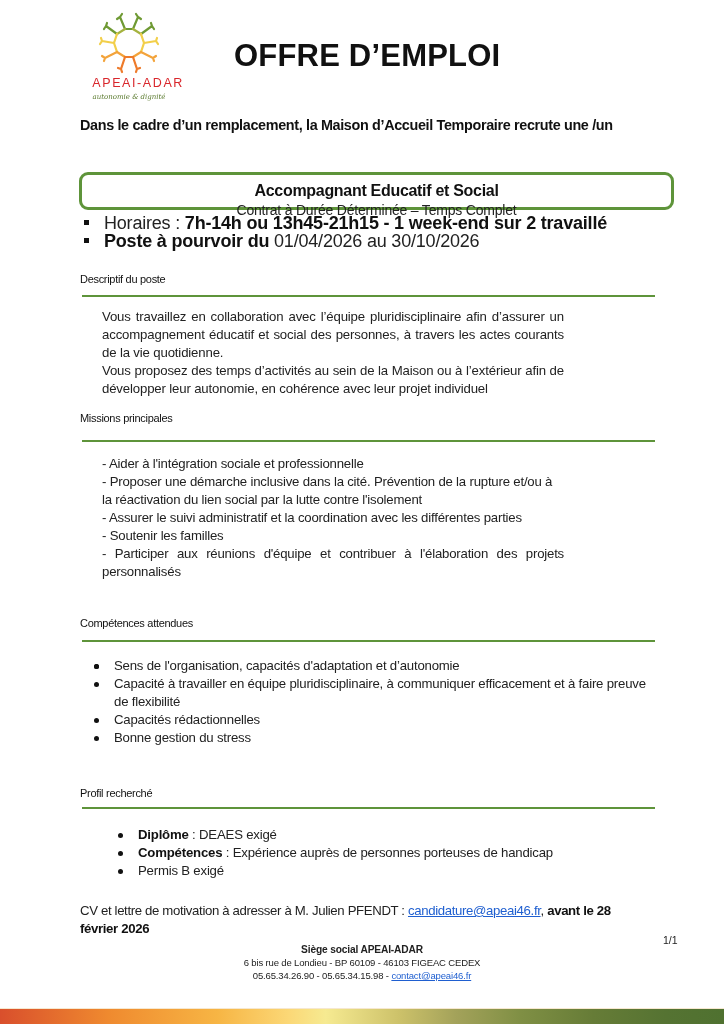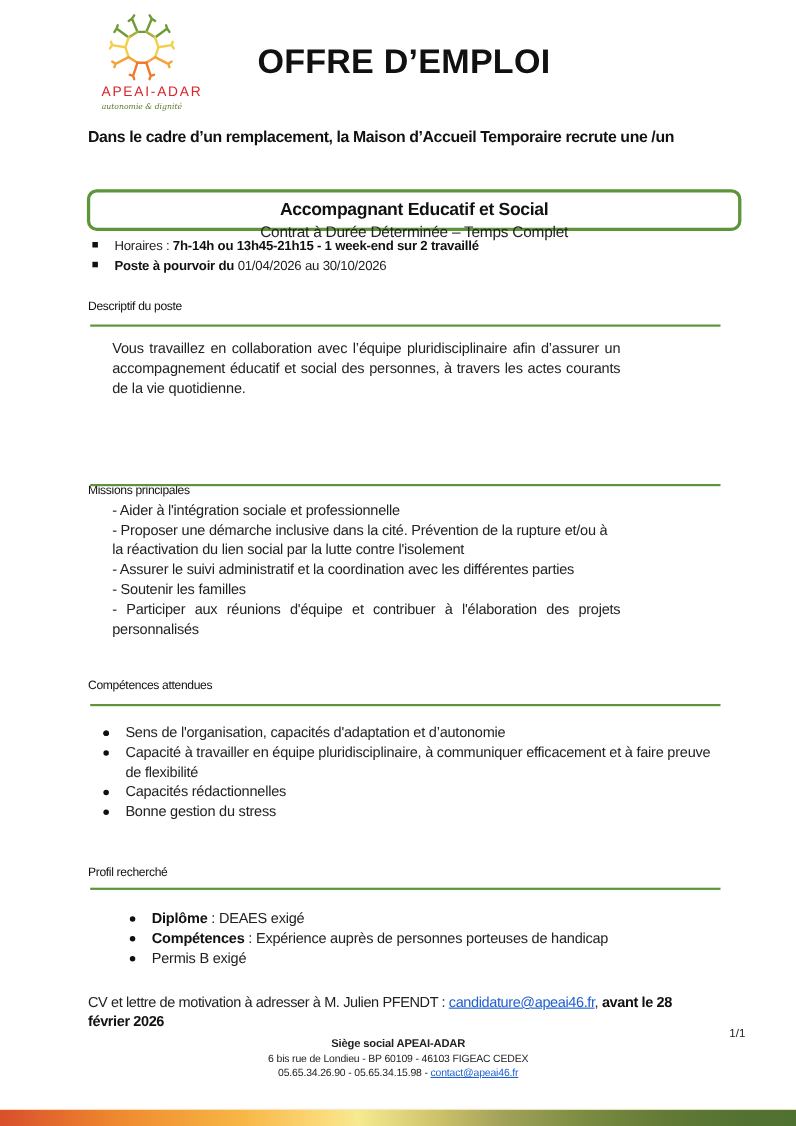--- a/index.html
+++ b/index.html
@@ -15,21 +15,21 @@
 
     .doc-title { position: absolute; left: 234px; top: 38px; font-size: 31px; font-weight: bold; letter-spacing: 0.2px; color: #111; }
 
     .intro { position: absolute; left: 80px; top: 117px; font-size: 14.4px; font-weight: bold; letter-spacing: -0.35px; color: #111; }
 
     .job-box { position: absolute; left: 79px; top: 148px; width: 595px; height: 38px;
       border: 3px solid #5e943a; border-radius: 9px; text-align: center; margin-top: 24px; }
     .job-title { display: block; margin-top: 7px; font-size: 16px; font-weight: bold; letter-spacing: -0.3px; color: #111; }
     .job-contract { display: block; margin-top: 2px; font-size: 14px; letter-spacing: -0.2px; color: #222; }
 
-    .sq-list { position: absolute; left: 84px; top: 214px; list-style: none; font-size: 12px; color: #222; }
+    .sq-list { position: absolute; left: 84px; top: 214px; list-style: none; font-size: 18px; color: #222; }
     .sq-list li { position: relative; padding-left: 20px; height: 18px; line-height: 18px; letter-spacing: -0.2px; }
     .sq-list li .sq { position: absolute; left: 0; top: 6px; width: 5px; height: 5px; background: #111; }
     .b { font-weight: bold; color: #111; }
 
     .section-head { position: absolute; left: 80px; font-size: 11px; font-weight: normal; letter-spacing: -0.3px; color: #111; }
     .section-rule { position: absolute; left: 82px; width: 573px; height: 2px; background: #5e943a; }
 
     .para { position: absolute; left: 102px; width: 462px; font-size: 13.2px; line-height: 18px; color: #222; letter-spacing: -0.15px; text-align: justify; }
     .para p { margin: 0; }
 
@@ -111,23 +111,24 @@
   <li>
     <span class="sq"></span>
     <span class="b">Poste à pourvoir du</span><span> 01/04/2026 au 30/10/2026</span>
   </li>
 </ul>
 
 <h2 class="section-head" style="top:273px;">Descriptif du poste</h2>
 <div class="section-rule" style="top:295px;"></div>
 <div class="para" style="top:308px;">
   <p>Vous travaillez en collaboration avec l’équipe pluridisciplinaire afin d’assurer un accompagnement éducatif et social des personnes, à travers les actes courants de la vie quotidienne.</p>
+  <p>Vous proposez des temps d’activités au sein de la Maison ou à l’extérieur afin de développer leur autonomie, en cohérence avec leur projet individuel</p>
 </div>
 
-<h2 class="section-head" style="top:440px;">Missions principales</h2>
+<h2 class="section-head" style="top:412px;">Missions principales</h2>
 <div class="section-rule" style="top:440px;"></div>
 <ul class="dash-list" style="top:455px;">
   <li>- Aider à l'intégration sociale et professionnelle</li>
   <li>- Proposer une démarche inclusive dans la cité. Prévention de la rupture et/ou à la réactivation du lien social par la lutte contre l'isolement</li>
   <li>- Assurer le suivi administratif et la coordination avec les différentes parties</li>
   <li>- Soutenir les familles</li>
   <li class="just">- Participer aux réunions d'équipe et contribuer à l'élaboration des projets personnalisés</li>
 </ul>
 
 <h2 class="section-head" style="top:617px;">Compétences attendues</h2>

